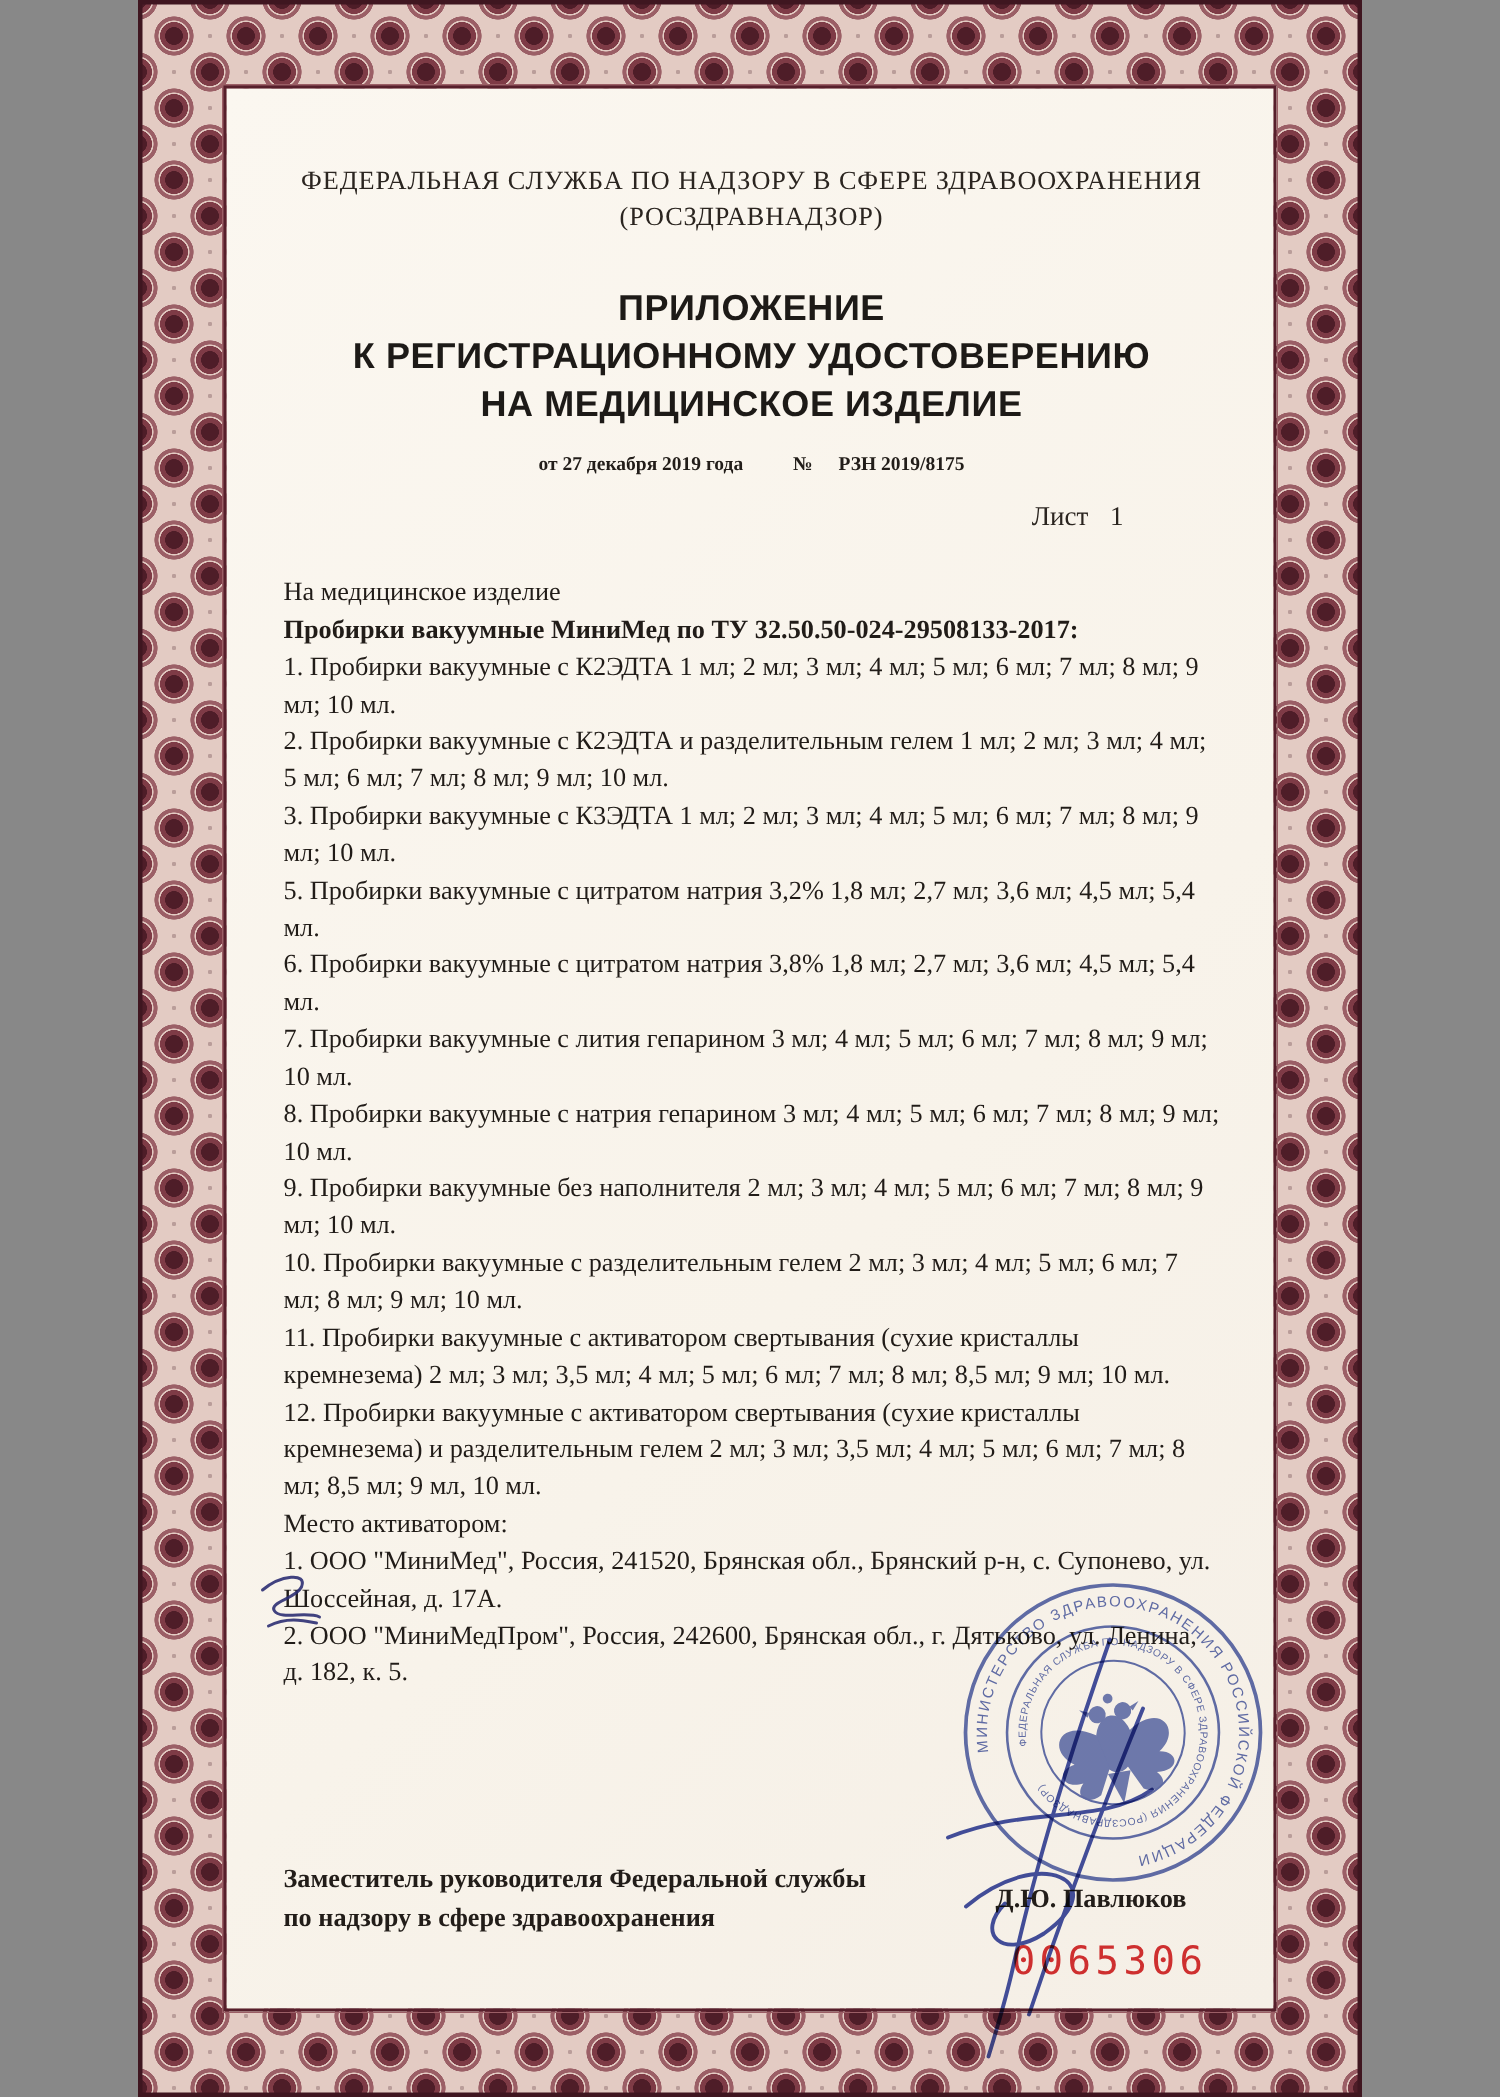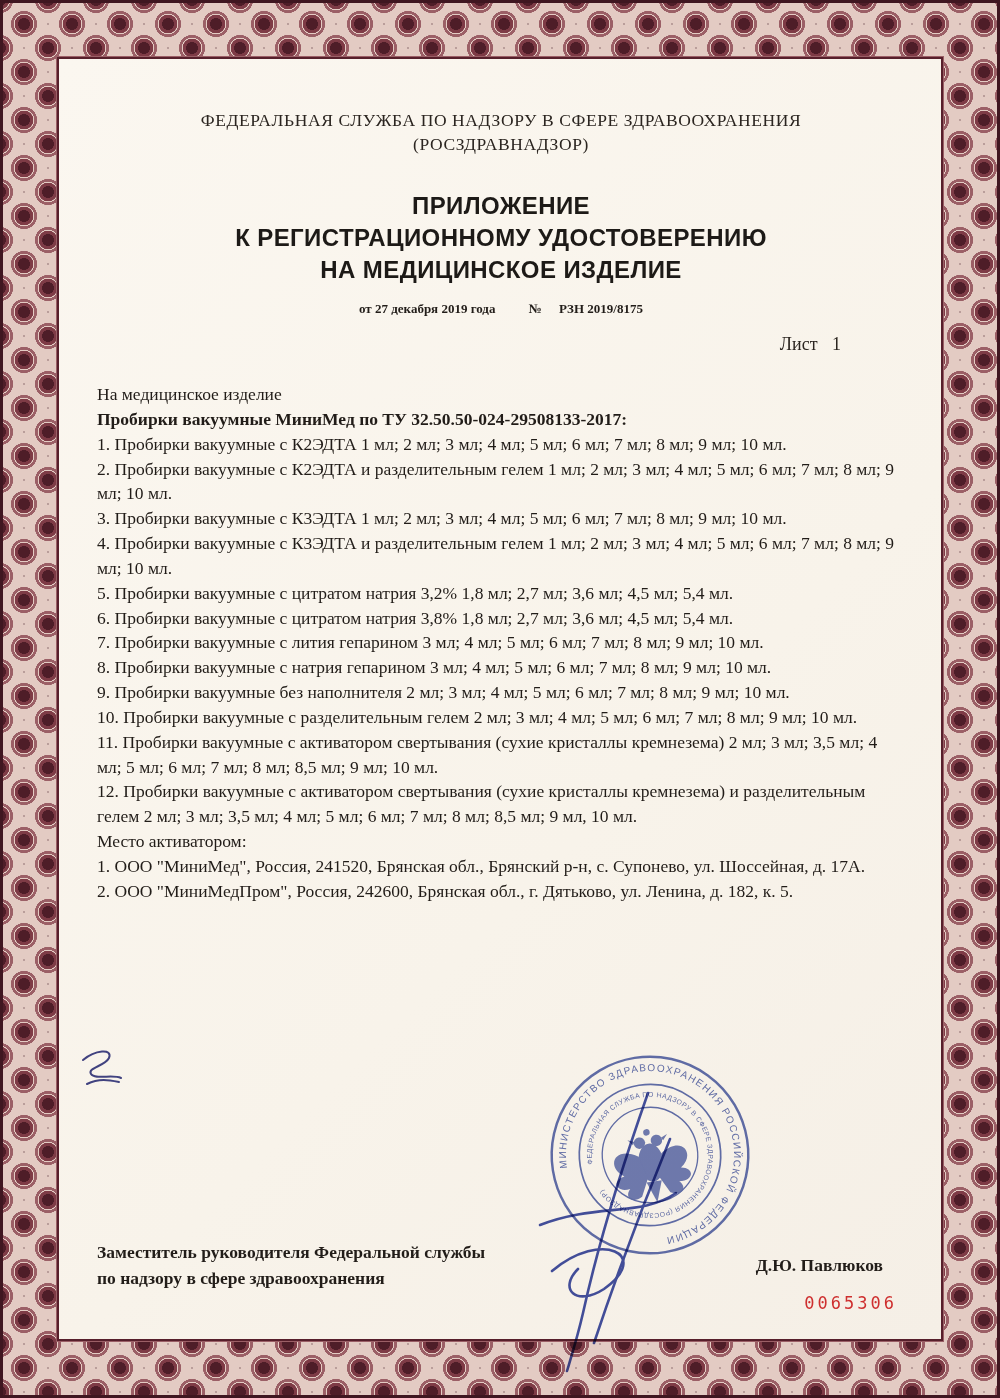--- a/index.html
+++ b/index.html
@@ -1,18 +1,18 @@
 <!DOCTYPE html>
 <html lang="ru"><head>
 <meta charset="utf-8">
 <style>
   html,body{margin:0;padding:0;background:#888;}
   .page{
     position:relative;
-    width:1000px;height:1398px;
+    width:816px;height:1398px;
     margin:0 auto;
     background:#bef264;
     overflow:hidden;
     font-family:"Liberation Serif",serif;
     color:#241f1b;
   }
   
   .border-frame{
     position:absolute;inset:0;
     background-color:#e3cbc3;
@@ -87,21 +87,21 @@
     align-items:center;
     font-weight:700;
     font-size:17.5px;
     line-height:1.5;
     color:#221d19;
   }
   .serial-number{
     position:absolute;
     right:44px;top:1234px;
     font-family:"DejaVu Sans Mono",monospace;
-    font-size:17px;
+    font-size:26px;
     letter-spacing:3px;
     color:#ce2f2f;
   }
   .stamp-wrap{
     position:absolute;
     left:545px;top:1050px;
     width:210px;height:210px;
     transform:rotate(-9deg);
     opacity:.82;
     mix-blend-mode:multiply;
@@ -152,21 +152,20 @@
       <span>Лист</span>
       <span class="sheet-no">1</span>
     </div>
 
     <div class="body-text">
       <p>На медицинское изделие</p>
       <p class="bold">Пробирки вакуумные МиниМед по ТУ 32.50.50-024-29508133-2017:</p>
       <p>1. Пробирки вакуумные с К2ЭДТА 1 мл; 2 мл; 3 мл; 4 мл; 5 мл; 6 мл; 7 мл; 8 мл; 9 мл; 10 мл.</p>
       <p>2. Пробирки вакуумные с К2ЭДТА и разделительным гелем 1 мл; 2 мл; 3 мл; 4 мл; 5 мл; 6 мл; 7 мл; 8 мл; 9 мл; 10 мл.</p>
       <p>3. Пробирки вакуумные с К3ЭДТА 1 мл; 2 мл; 3 мл; 4 мл; 5 мл; 6 мл; 7 мл; 8 мл; 9 мл; 10 мл.</p>
-      <p>4. Пробирки вакуумные с К3ЭДТА и разделительным гелем 1 мл; 2 мл; 3 мл; 4 мл; 5 мл; 6 мл; 7 мл; 8 мл; 9 мл; 10 мл.</p>
       <p>5. Пробирки вакуумные с цитратом натрия 3,2% 1,8 мл; 2,7 мл; 3,6 мл; 4,5 мл; 5,4 мл.</p>
       <p>6. Пробирки вакуумные с цитратом натрия 3,8% 1,8 мл; 2,7 мл; 3,6 мл; 4,5 мл; 5,4 мл.</p>
       <p>7. Пробирки вакуумные с лития гепарином 3 мл; 4 мл; 5 мл; 6 мл; 7 мл; 8 мл; 9 мл; 10 мл.</p>
       <p>8. Пробирки вакуумные с натрия гепарином 3 мл; 4 мл; 5 мл; 6 мл; 7 мл; 8 мл; 9 мл; 10 мл.</p>
       <p>9. Пробирки вакуумные без наполнителя 2 мл; 3 мл; 4 мл; 5 мл; 6 мл; 7 мл; 8 мл; 9 мл; 10 мл.</p>
       <p>10. Пробирки вакуумные с разделительным гелем 2 мл; 3 мл; 4 мл; 5 мл; 6 мл; 7 мл; 8 мл; 9 мл; 10 мл.</p>
       <p>11. Пробирки вакуумные с активатором свертывания (сухие кристаллы кремнезема) 2 мл; 3 мл; 3,5 мл; 4 мл; 5 мл; 6 мл; 7 мл; 8 мл; 8,5 мл; 9 мл; 10 мл.</p>
       <p>12. Пробирки вакуумные с активатором свертывания (сухие кристаллы кремнезема) и разделительным гелем 2 мл; 3 мл; 3,5 мл; 4 мл; 5 мл; 6 мл; 7 мл; 8 мл; 8,5 мл; 9 мл, 10 мл.</p>
       <p>Место активатором:</p>
       <p>1. ООО "МиниМед", Россия, 241520, Брянская обл., Брянский р-н, с. Супонево, ул. Шоссейная, д. 17А.</p>

